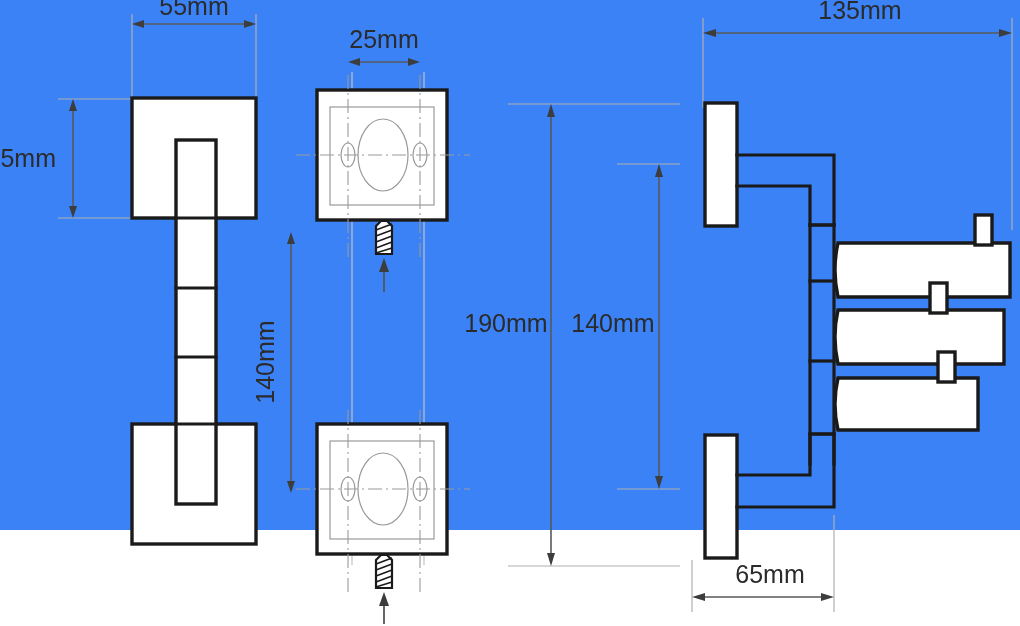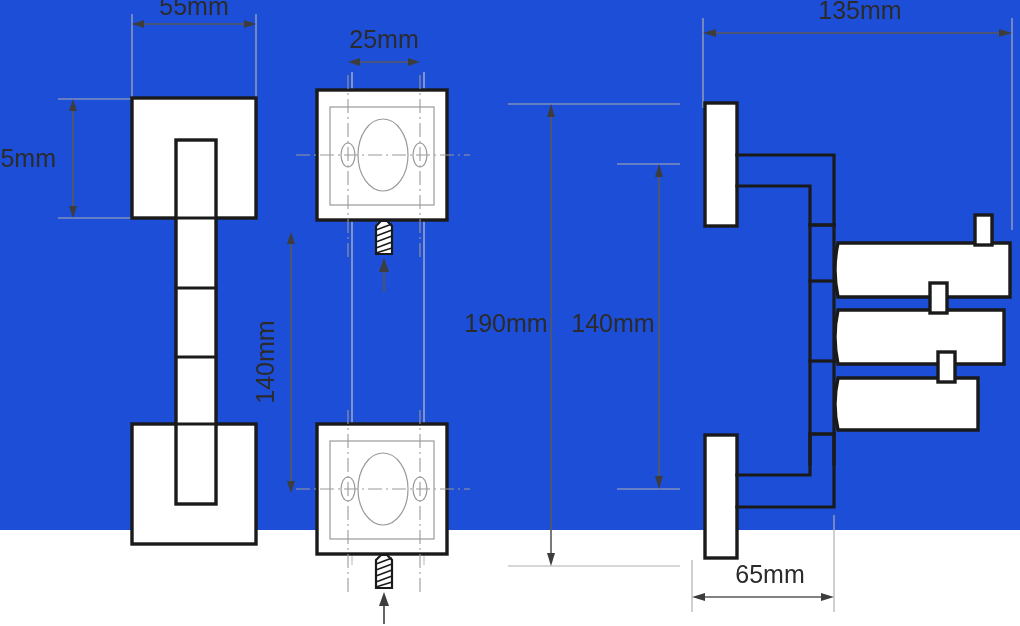--- a/index.html
+++ b/index.html
@@ -10,21 +10,21 @@
   body {
     width: 1020px;
     height: 626px;
     font-family: "Liberation Sans", sans-serif;
     overflow: hidden;
   }
   #drawing-root {
     position: relative;
     width: 1020px;
     height: 530px;
-    background: #1d4ed8;
+    background: #3b82f6;
     text-decoration: underline;
   }
   svg {
     display: block;
   }
   .part-outline {
     fill: #ffffff;
     stroke: #1a1a1a;
     stroke-width: 3.4;
     stroke-linejoin: miter;

